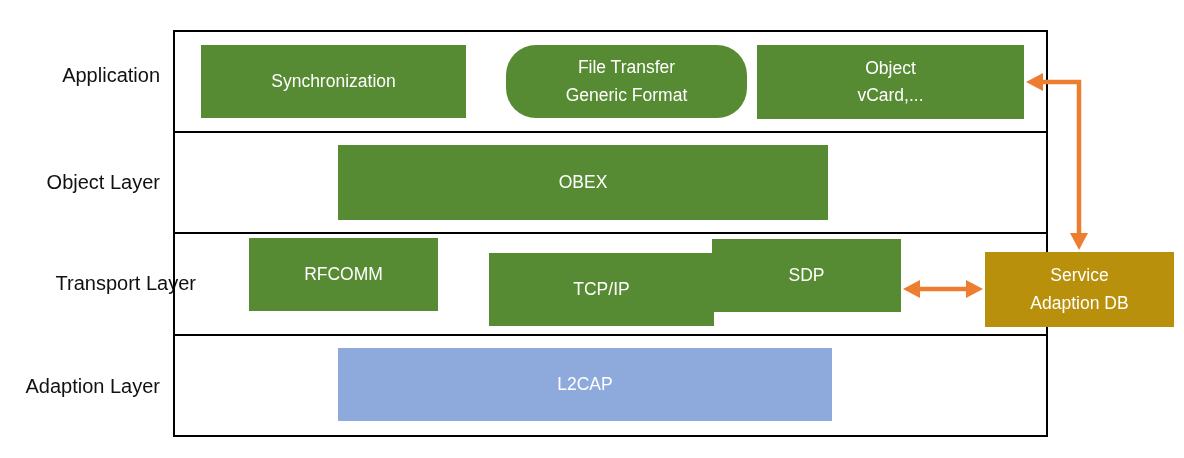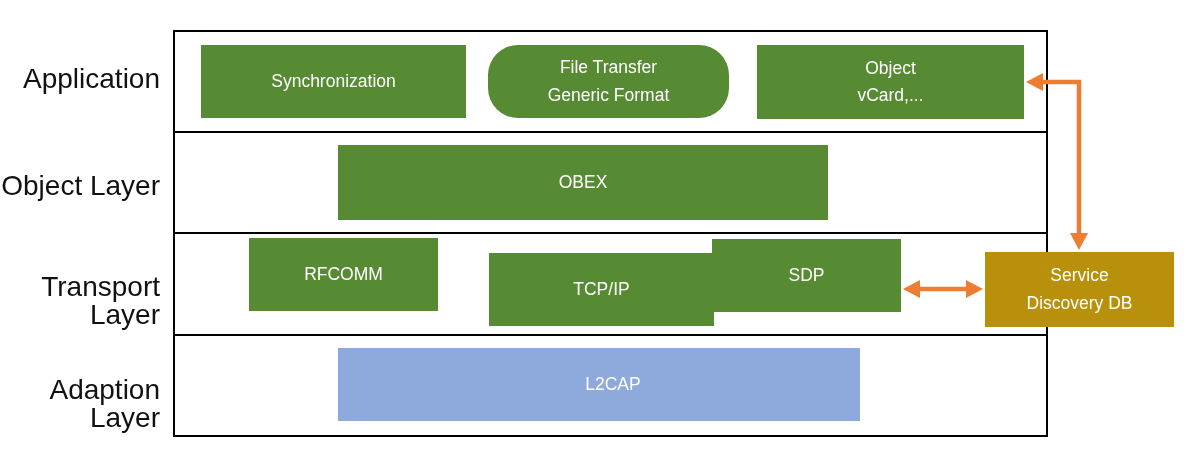--- a/index.html
+++ b/index.html
@@ -10,21 +10,21 @@
     background: #ffffff;
     font-family: "Liberation Sans", sans-serif;
     overflow: hidden;
   }
   
   .layer-label {
     position: absolute;
     left: 0;
     width: 160px;
     text-align: right;
-    font-size: 28px;
+    font-size: 20px;
     color: var(--label-text, #111);
     line-height: 1;
   }
   
   .frame {
     position: absolute;
     left: 173px; top: 30px;
     width: 871px; height: 403px;
     border: 2px solid var(--border-black, #000);
     z-index: 1;
@@ -41,51 +41,51 @@
     flex-direction: column;
     align-items: center;
     justify-content: center;
     color: var(--box-text, #fff);
     font-size: 17.5px;
     line-height: 1.55;
     text-align: center;
     z-index: 2;
   }
   .box.green { background: var(--box-green, #578B33); }
-  .box.blue  { background: var(--box-blue,  #8EA9DC); padding-left: 28px; }
+  .box.blue  { background: var(--box-blue,  #8EA9DC); }
   .box.gold  { background: var(--box-gold,  #B8900B); align-items: center; }
   .arrows {
     position: absolute;
     left: 0; top: 0;
     z-index: 3;
     pointer-events: none;
   }
   .arrow-stroke { stroke: var(--arrow-orange, #ED7D31); stroke-width: 4.5; fill: none; }
   .arrow-head   { fill: var(--arrow-orange, #ED7D31); }
 </style>
 </head>
 <body>
 
 <div class="canvas">
 
   <div class="layer-label" style="top: 65px;">Application</div>
   <div class="layer-label" style="top: 172px;">Object Layer</div>
-  <div class="layer-label" style="top: 273px;">Transport Layer</div>
+  <div class="layer-label" style="top: 273px; padding-left: 36px;">Transport Layer</div>
   <div class="layer-label" style="top: 376px;">Adaption Layer</div>
 
   <div class="frame">
     <div class="divider" style="top: 99px;"></div>
     <div class="divider" style="top: 200px;"></div>
     <div class="divider" style="top: 302px;"></div>
   </div>
 
   <div class="box green" style="left:201px; top:45px; width:265px; height:73px;">
     <span>Synchronization</span>
   </div>
-  <div class="box green" style="left:488px; top:45px; width:241px; height:73px;border-radius:30px;">
+  <div class="box green" style="left:506px; top:45px; width:241px; height:73px;border-radius:30px;">
     <span>File Transfer</span>
     <span>Generic Format</span>
   </div>
   <div class="box green" style="left:757px; top:45px; width:267px; height:74px;">
     <span>Object</span>
     <span>vCard,...</span>
   </div>
 
   <div class="box green" style="left:338px; top:145px; width:490px; height:75px;">
     <span>OBEX</span>
@@ -95,21 +95,21 @@
     <span>RFCOMM</span>
   </div>
   <div class="box green" style="left:489px; top:253px; width:225px; height:73px;">
     <span>TCP/IP</span>
   </div>
   <div class="box green" style="left:712px; top:239px; width:189px; height:73px;">
     <span>SDP</span>
   </div>
   <div class="box gold" style="left:985px; top:252px; width:189px; height:75px;">
     <span>Service</span>
-    <span>Discovery DB</span>
+    <span>Adaption DB</span>
   </div>
 
   <div class="box blue" style="left:338px; top:348px; width:494px; height:73px;">
     <span>L2CAP</span>
   </div>
 
   <svg class="arrows" width="1184" height="458" viewBox="0 0 1184 458">
 
     <g>
       <polyline class="arrow-stroke" points="1040,82 1079,82 1079,236"></polyline>

